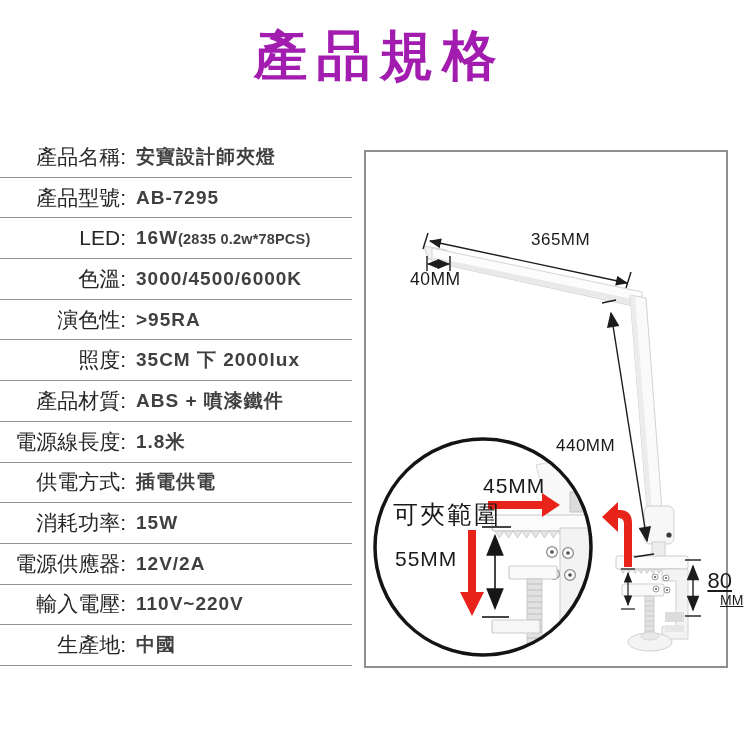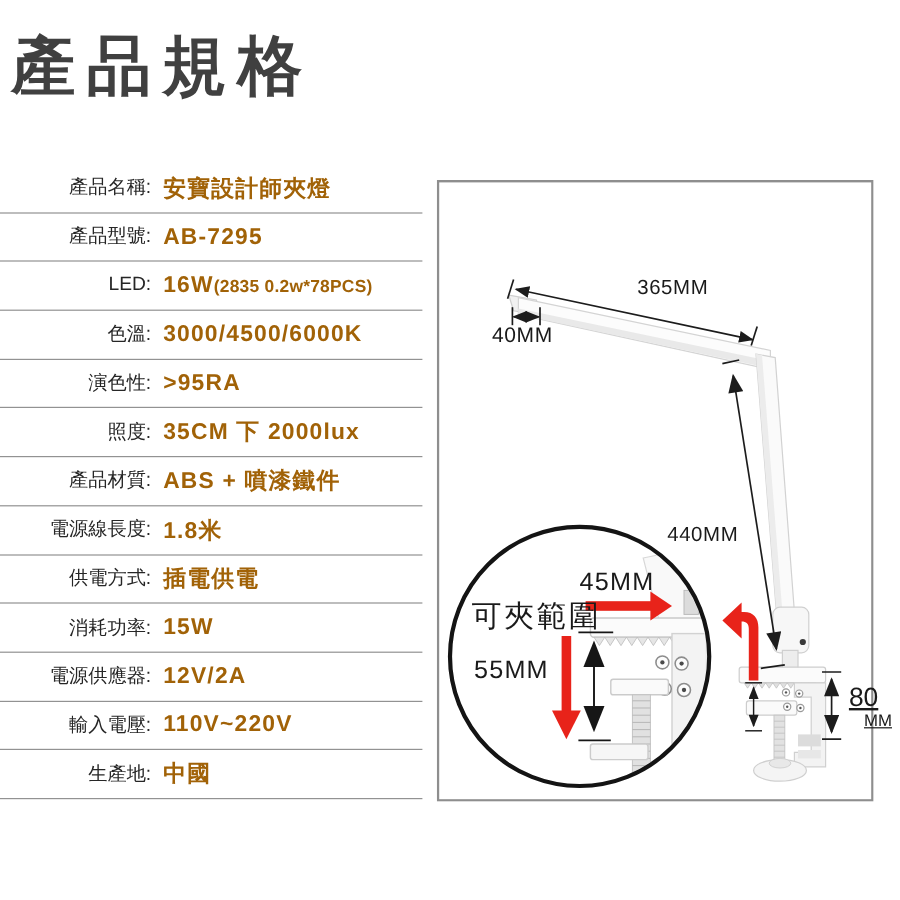--- a/index.html
+++ b/index.html
@@ -1,25 +1,25 @@
 <!DOCTYPE html>
 <html><head>
 <meta charset="utf-8">
 <style>
   html,body{margin:0;padding:0;background:#ffffff;}
   body{width:750px;height:750px;font-family:"Liberation Sans","DejaVu Sans",sans-serif;}
   .page{position:relative;width:750px;height:750px;overflow:hidden;background:#fff;}
 
-  .title{position:absolute;top:26px;left:0;width:100%;margin:0;text-align:left;
-         font-size:54px;font-weight:600;letter-spacing:9px;text-indent:9px;color:#404040;line-height:1.1;}
+  .title{position:absolute;top:26px;left:0;width:100%;margin:0;text-align:center;
+         font-size:54px;font-weight:600;letter-spacing:9px;text-indent:9px;color:#a21caf;line-height:1.1;}
 
   .spec-table{position:absolute;left:0;top:137px;width:352px;}
   .spec-row{display:flex;align-items:center;height:40.7px;border-bottom:1.4px solid #929292;box-sizing:border-box;}
-  .spec-label{width:126px;flex:0 0 126px;text-align:right;font-size:16px;font-weight:500;color:#262626;white-space:nowrap;}
-  .spec-value{margin-left:10px;font-size:19px;font-weight:700;color:#a16207;letter-spacing:1px;white-space:nowrap;}
+  .spec-label{width:126px;flex:0 0 126px;text-align:right;font-size:21px;font-weight:500;color:#262626;white-space:nowrap;}
+  .spec-value{margin-left:10px;font-size:19px;font-weight:700;color:#404040;letter-spacing:1px;white-space:nowrap;}
   .spec-value .small{font-size:14.5px;letter-spacing:0.2px;}
 
   .diagram{position:absolute;left:364px;top:150px;width:296px;height:518px;}
   .diagram svg{position:absolute;left:0;top:0;}
   .dlabel{position:absolute;color:#1a1a1a;font-weight:500;white-space:nowrap;line-height:1;}
   .l365{left:167px;top:81px;font-size:17px;letter-spacing:0.5px;}
   .l40{left:46px;top:121px;font-size:17.5px;letter-spacing:0.5px;}
   .l440{left:192px;top:287px;font-size:17px;letter-spacing:0.5px;}
   .l45{left:119px;top:325px;font-size:21px;letter-spacing:1px;}
   .lrange{left:29px;top:352px;font-size:25px;letter-spacing:2px;}

